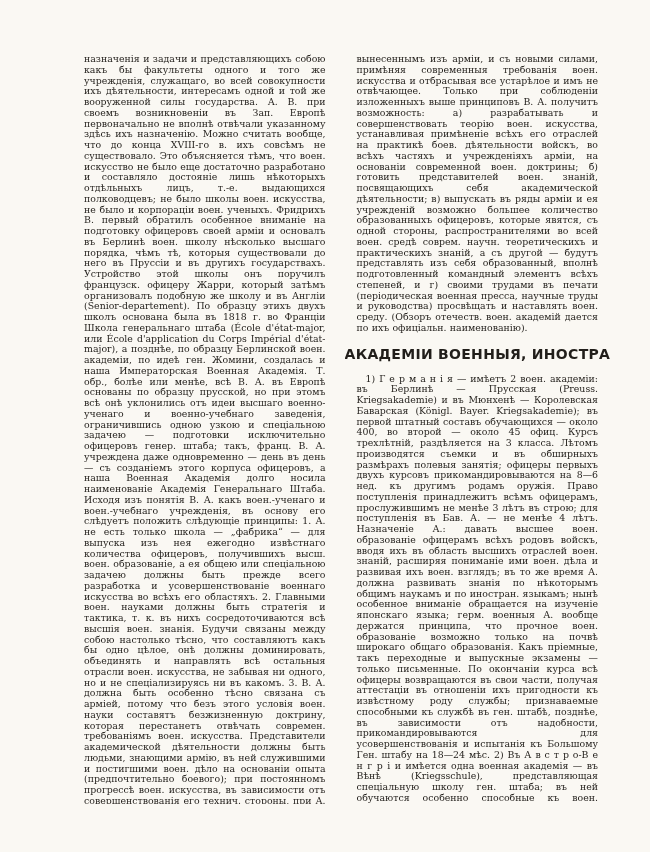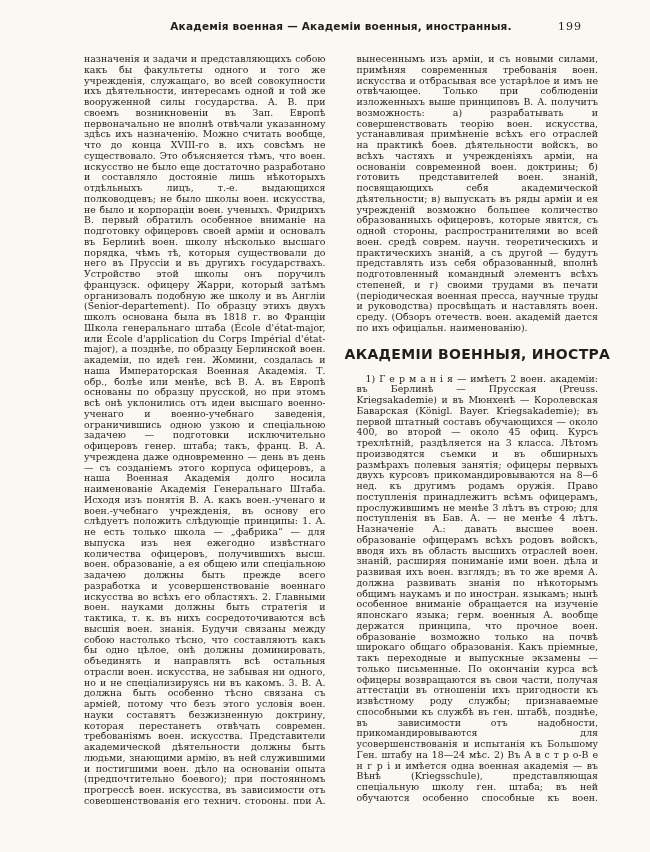--- a/index.html
+++ b/index.html
@@ -81,24 +81,20 @@
     letter-spacing: 0.3px;
     text-align: center;
     white-space: nowrap;
   }
 </style>
 </head>
 <body>
 
 <div class="page">
 
-  <div class="running-header">
-    <div class="title">Академія военная — Академіи военныя, иностранныя.</div>
-    <div class="pagenum">199</div>
-  </div>
 
   <div class="columns">
 
     <div class="col">
       <p>назначенія и задачи и представляющихъ собою какъ бы факультеты одного и того же учрежденія, служащаго, во всей совокупности ихъ дѣятельности, интересамъ одной и той же вооруженной силы государства. А. В. при своемъ возникновеніи въ Зап. Европѣ первоначально не вполнѣ отвѣчали указанному здѣсь ихъ назначенію. Можно считать вообще, что до конца XVIII-го в. ихъ совсѣмъ не существовало. Это объясняется тѣмъ, что воен. искусство не было еще достаточно разработано и составляло достояніе лишь нѣкоторыхъ отдѣльныхъ лицъ, т.-е. выдающихся полководцевъ; не было школы воен. искусства, не было и корпораціи воен. ученыхъ. Фридрихъ В. первый обратилъ особенное вниманіе на подготовку офицеровъ своей арміи и основалъ въ Берлинѣ воен. школу нѣсколько высшаго порядка, чѣмъ тѣ, которыя существовали до него въ Пруссіи и въ другихъ государствахъ. Устройство этой школы онъ поручилъ французск. офицеру Жарри, который затѣмъ организовалъ подобную же школу и въ Англіи (Senior-departement). По образцу этихъ двухъ школъ основана была въ 1818 г. во Франціи Школа генеральнаго штаба (École d'état-major, или École d'application du Corps Impérial d'état-major), а позднѣе, по образцу Берлинской воен. академіи, по идеѣ ген. Жомини, создалась и наша Императорская Военная Академія. Т. обр., болѣе или менѣе, всѣ В. А. въ Европѣ основаны по образцу прусской, но при этомъ всѣ онѣ уклонились отъ идеи высшаго военно-ученаго и военно-учебнаго заведенія, ограничившись одною узкою и спеціальною задачею — подготовки исключительно офицеровъ генер. штаба; такъ, франц. В. А. учреждена даже одновременно — день въ день — съ созданіемъ этого корпуса офицеровъ, а наша Военная Академія долго носила наименованіе Академія Генеральнаго Штаба. Исходя изъ понятія В. А. какъ воен.-ученаго и воен.-учебнаго учрежденія, въ основу его слѣдуетъ положить слѣдующіе принципы: 1. А. не есть только школа — „фабрика“ — для выпуска изъ нея ежегодно извѣстнаго количества офицеровъ, получившихъ высш. воен. образованіе, а ея общею или спеціальною задачею должны быть прежде всего разработка и усовершенствованіе военнаго искусства во всѣхъ его областяхъ. 2. Главными воен. науками должны быть стратегія и тактика, т. к. въ нихъ сосредоточиваются всѣ высшія воен. знанія. Будучи связаны между собою настолько тѣсно, что составляютъ какъ бы одно цѣлое, онѣ должны доминировать, объединять и направлять всѣ остальныя отрасли воен. искусства, не забывая ни одного, но и не спеціализируясь ни въ какомъ. 3. В. А. должна быть особенно тѣсно связана съ арміей, потому что безъ этого условія воен. науки составятъ безжизненную доктрину, которая перестанетъ отвѣчать современ. требованіямъ воен. искусства. Представители академической дѣятельности должны быть людьми, знающими армію, въ ней служившими и постигшими воен. дѣло на основаніи опыта (предпочтительно боевого); при постоянномъ прогрессѣ воен. искусства, въ зависимости отъ совершенствованія его технич. стороны, при А. должна существовать цѣлая школа воен. профессоровъ, одни члены которой замѣняются другими, всегда готовыми преемственно продолжать то же дѣло, но съ новымъ опытомъ,</p>
     </div>
 
     <div class="col">
       <p>вынесеннымъ изъ арміи, и съ новыми силами, примѣняя современныя требованія воен. искусства и отбрасывая все устарѣлое и имъ не отвѣчающее. Только при соблюденіи изложенныхъ выше принциповъ В. А. получитъ возможность: а) разрабатывать и совершенствовать теорію воен. искусства, устанавливая примѣненіе всѣхъ его отраслей на практикѣ боев. дѣятельности войскъ, во всѣхъ частяхъ и учрежденіяхъ арміи, на основаніи современной воен. доктрины; б) готовить представителей воен. знаній, посвящающихъ себя академической дѣятельности; в) выпускать въ ряды арміи и ея учрежденій возможно большее количество образованныхъ офицеровъ, которые явятся, съ одной стороны, распространителями во всей воен. средѣ соврем. научн. теоретическихъ и практическихъ знаній, а съ другой — будутъ представлять изъ себя образованный, вполнѣ подготовленный командный элементъ всѣхъ степеней, и г) своими трудами въ печати (періодическая военная пресса, научные труды и руководства) просвѣщать и наставлять воен. среду. (Обзоръ отечеств. воен. академій дается по ихъ офиціальн. наименованію).</p>
 

